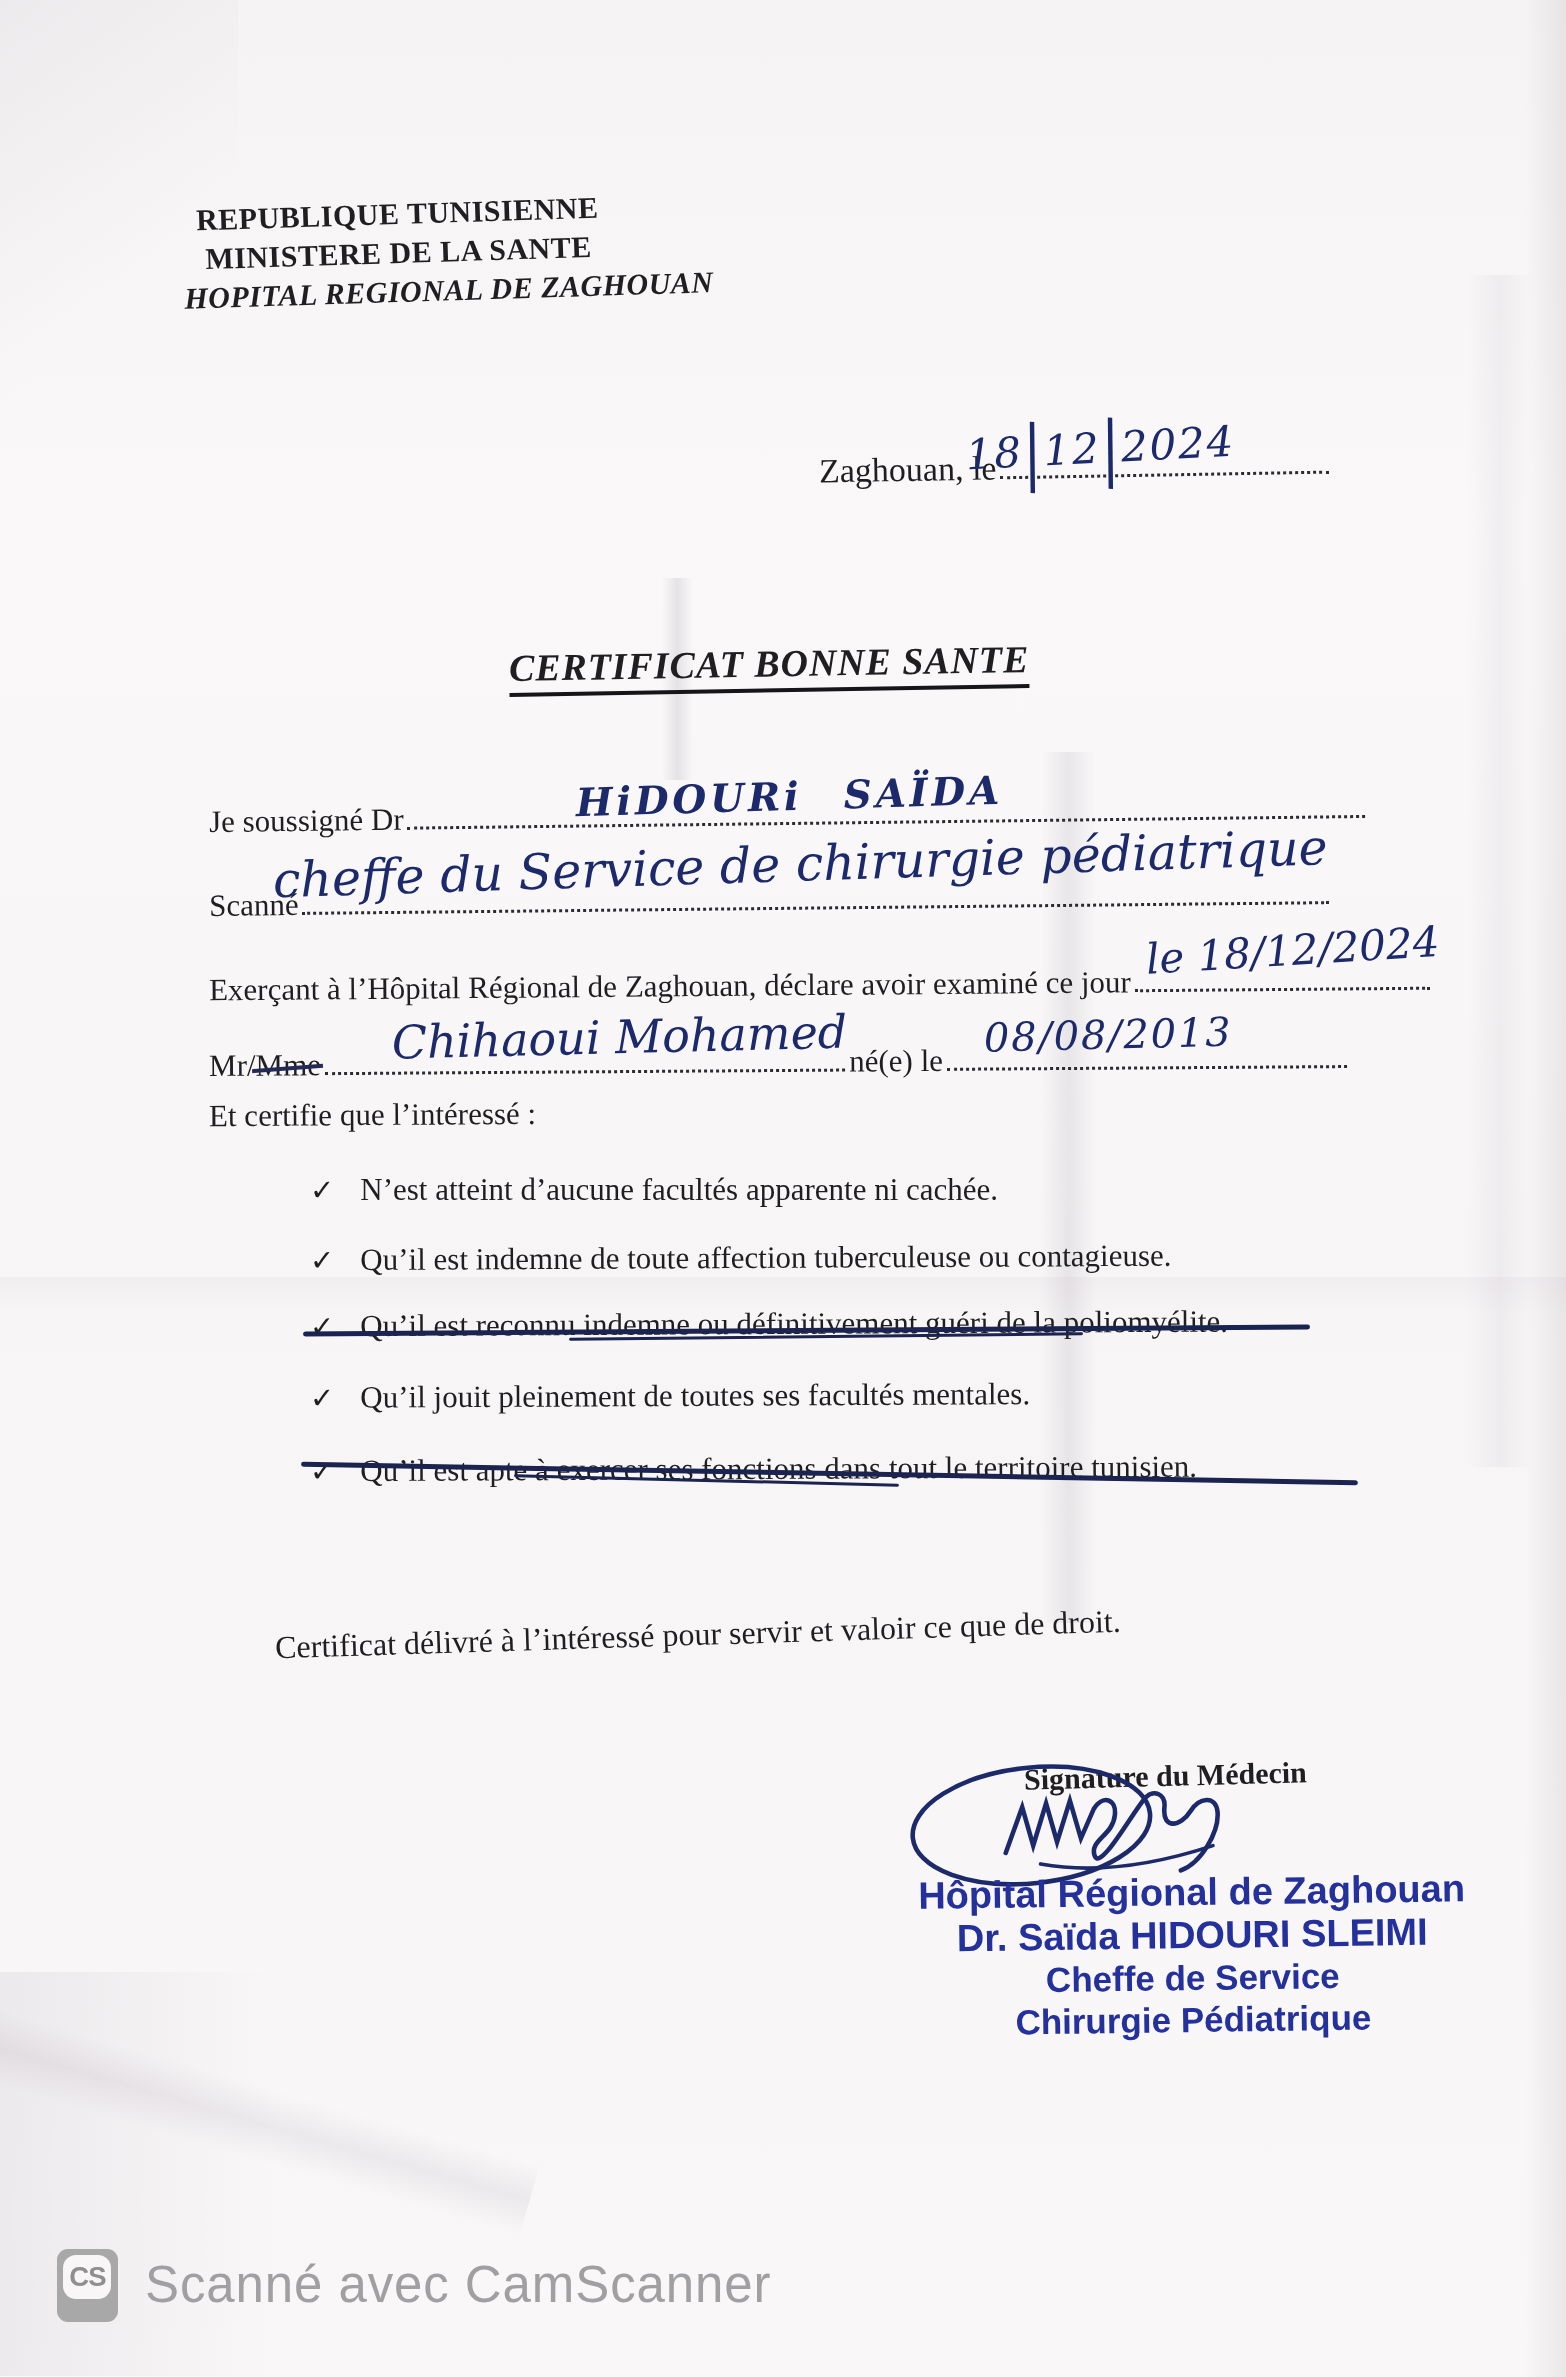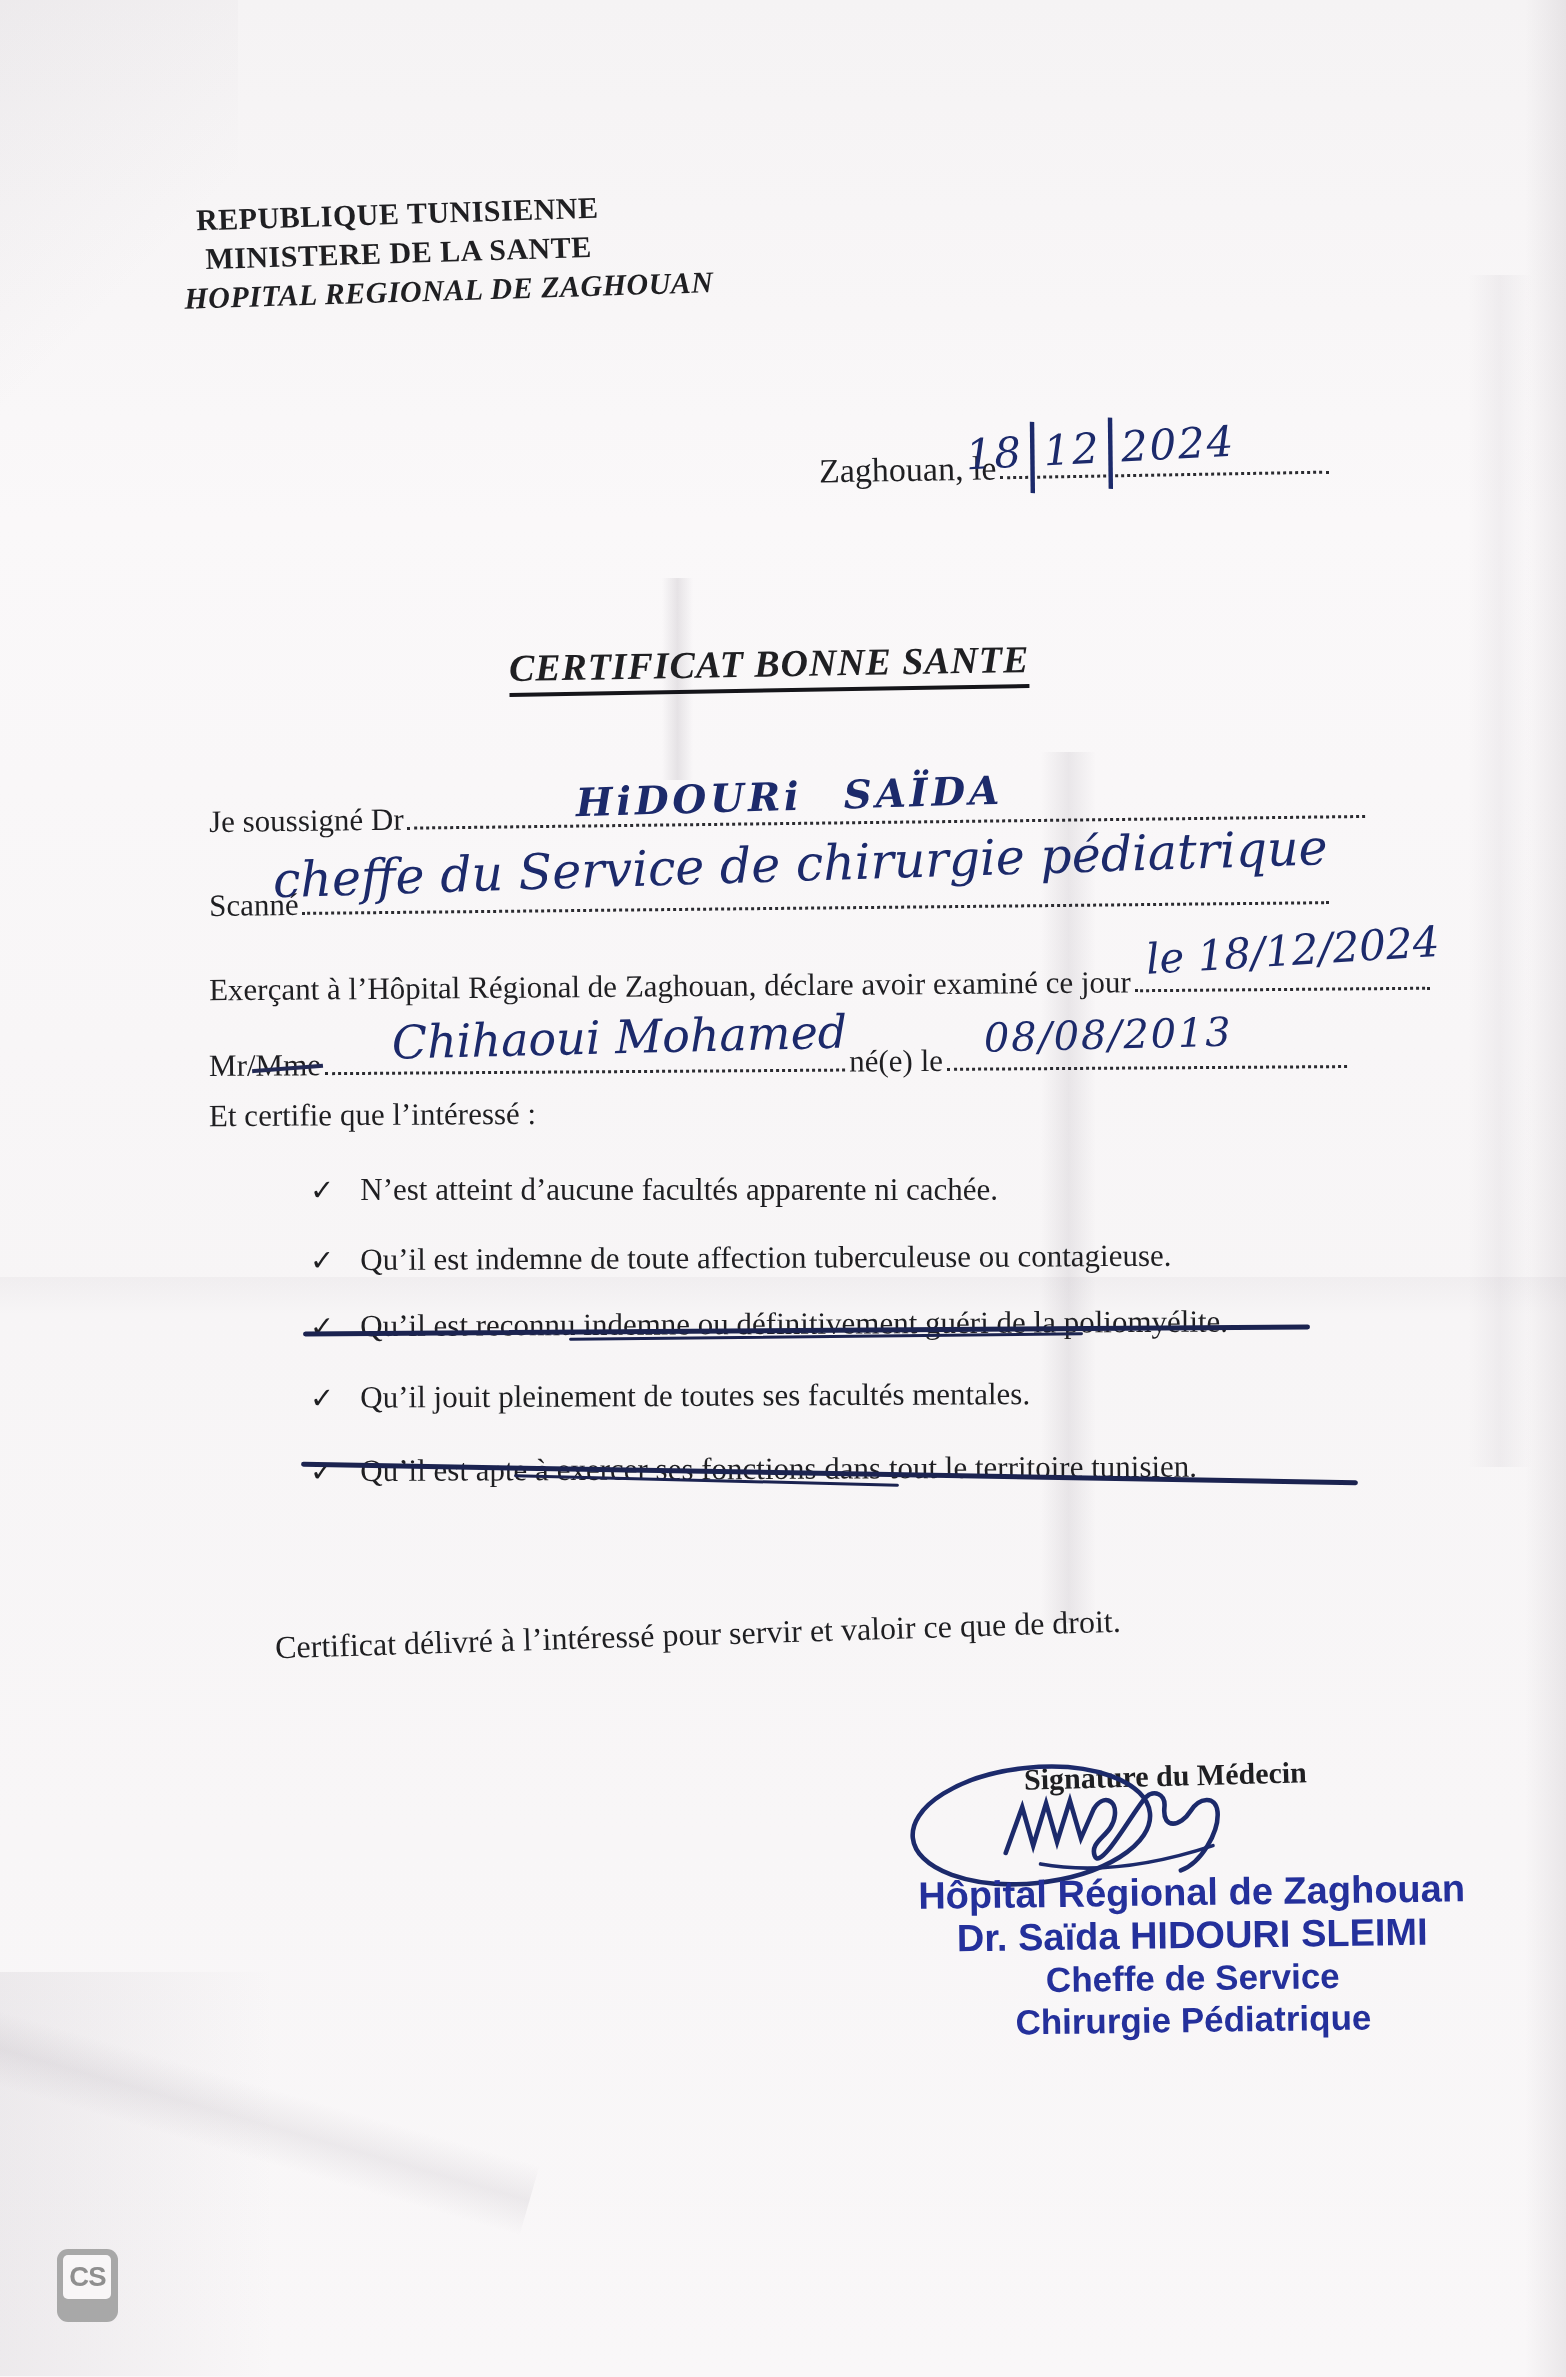--- a/index.html
+++ b/index.html
@@ -59,21 +59,21 @@
   .closing{position:absolute;left:275px;top:1616px;font-size:32px;transform:rotate(-1.8deg);}
   .sig-caption{position:absolute;left:1024px;top:1759px;font-size:30px;font-weight:600;transform:rotate(-1.5deg);}
   .sig-svg{position:absolute;left:903px;top:1750px;}
   .stamp{position:absolute;left:908px;top:1871px;width:569px;text-align:center;font-family:"Liberation Sans",sans-serif;font-weight:bold;color:#24309b;transform:rotate(-.8deg);}
   .stamp .s1{font-size:38px;line-height:43px;}
   .stamp .s2{font-size:38px;line-height:43px;}
   .stamp .s3{font-size:35px;line-height:42px;}
   .stamp .s4{font-size:35px;line-height:42px;}
   
   .cs-logo{position:absolute;left:57px;top:2249px;width:61px;height:73px;background:#a8a8a8;border-radius:11px;}
-  .cs-logo .inner{position:absolute;left:6.4px;top:6.4px;width:48px;height:44px;background:#f8f6f7;border-radius:5px;display:flex;align-items:center;justify-content:center;}
+  .cs-logo .inner{position:absolute;left:6.4px;top:6.4px;width:48px;height:44px;background:#f8f6f7;border-radius:13px;display:flex;align-items:center;justify-content:center;}
   .cs-logo .cs-txt{font-family:"Liberation Sans",sans-serif;font-weight:bold;font-size:27.5px;color:#8f8f8f;letter-spacing:-0.9px;}
   .cs-text{position:absolute;left:145px;top:2255px;font-family:"Liberation Sans",sans-serif;font-size:51px;color:#a0a0a2;letter-spacing:0.9px;}
 </style>
 </head>
 <body>
 
 <div class="page">
 
   <div class="ov ov-tl"></div>
   <div class="ov ov-vcrease1"></div>
@@ -168,15 +168,16 @@
     <div class="s2">Dr. Saïda HIDOURI SLEIMI</div>
     <div class="s3">Cheffe de Service</div>
     <div class="s4">Chirurgie Pédiatrique</div>
   </div>
 
   <div class="cs-logo">
     <div class="inner">
       <span class="cs-txt">CS</span>
     </div>
   </div>
+  <div class="cs-text">Scanné avec CamScanner</div>
 
 </div>
 
 
 </body></html>

